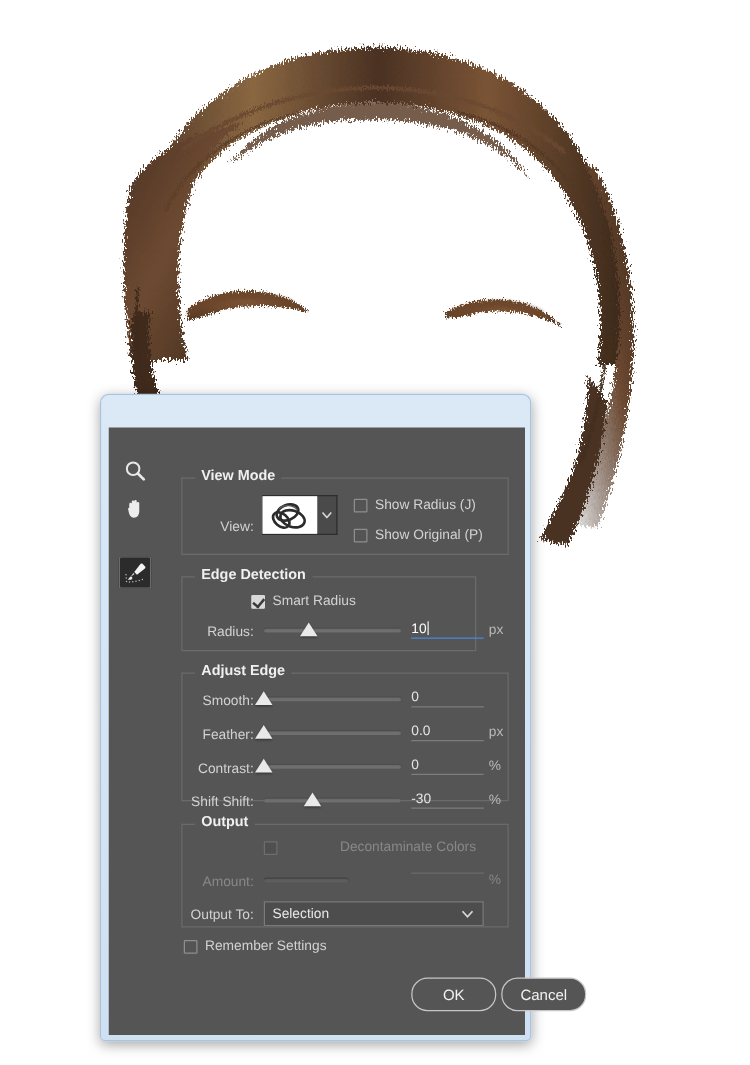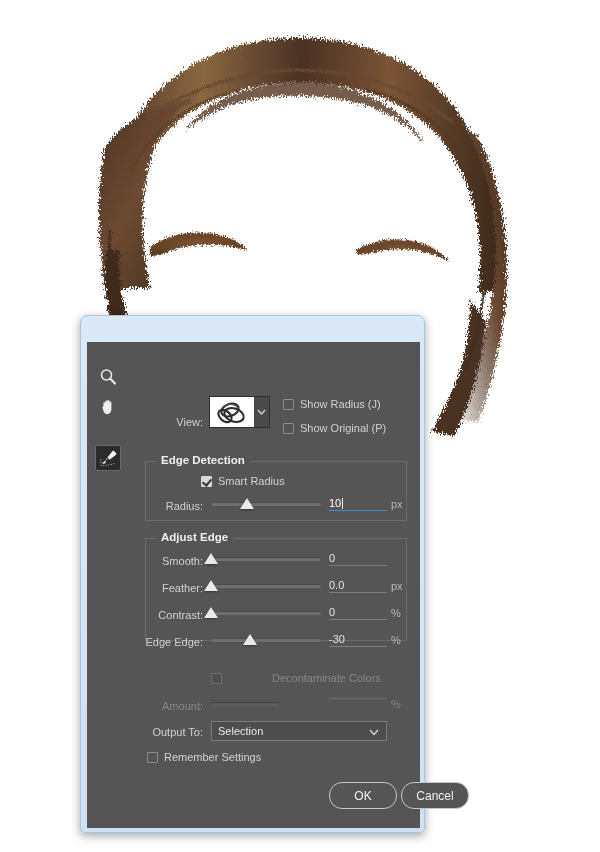--- a/index.html
+++ b/index.html
@@ -83,21 +83,21 @@
   }
   .group-title{
     position:absolute;top:-8px;left:10px;
     background:#555555;
     padding:0 5px;
     font-size:11.5px;font-weight:bold;color:#f0f0f0;
     white-space:nowrap;
   }
 
   #grp-view   {left:12px;top:40px;width:262px;height:62px;}
-  #grp-edge   {left:12px;top:119px;width:262px;height:60px;}
+  #grp-edge   {left:12px;top:119px;width:236px;height:60px;}
   #grp-adjust {left:12px;top:196px;width:262px;height:103px;}
   #grp-output {left:12px;top:317px;width:262px;height:83px;}
 
   .lbl{
     position:absolute;
     font-size:11px;color:#d2d2d2;
     text-align:right;
     white-space:nowrap;
   }
   .lbl.dim{color:#888888;}
@@ -324,20 +324,23 @@
               <circle cx="15.9" cy="15.6" r=".6"></circle>
             <circle cx="3.0" cy="14.4" r=".6"></circle>
               <circle cx="2.8" cy="11.8" r=".6"></circle>
           </g>
         </svg>
       </div>
     </div>
 
     <div class="content">
 
+      <div class="group" id="grp-view">
+        <div class="group-title">View Mode</div>
+      </div>
       <div class="lbl" style="left:30px;top:74px;width:40px;">View:</div>
       <div class="view-thumb" style="left:76px;top:54px;">
         <svg width="44" height="30" viewBox="0 0 44 30">
           <rect width="44" height="30" fill="#ffffff"></rect>
           <g fill="none" stroke="#2b2b2b" stroke-width="2.1">
             <ellipse cx="20" cy="13" rx="9" ry="6" transform="rotate(-22 20 13)"></ellipse>
             <ellipse cx="24" cy="18" rx="10" ry="6.5" transform="rotate(18 24 18)"></ellipse>
             <ellipse cx="15" cy="19" rx="7.5" ry="5" transform="rotate(40 15 19)"></ellipse>
           </g>
           <path d="M13 10 c5 -4 12 -3 15 1" stroke="#555" stroke-width="1.2" fill="none"></path>
@@ -389,28 +392,31 @@
       <div class="unit" style="left:258px;top:238px;">px</div>
 
       <div class="lbl" style="left:14px;top:267px;width:56px;">Contrast:</div>
       <div class="slider" style="left:78px;top:264px;width:110px;">
         <div class="track"></div>
         <div class="thumb" style="left: 0%;"></div>
       </div>
       <div class="numfield" style="left:196px;top:264px;width:58px;">0</div>
       <div class="unit" style="left:258px;top:265px;">%</div>
 
-      <div class="lbl" style="left:4px;top:294px;width:66px;">Edge Edge:</div>
+      <div class="lbl" style="left:4px;top:294px;width:66px;">Shift Shift:</div>
       <div class="slider" style="left:78px;top:291px;width:110px;">
         <div class="track"></div>
         <div class="thumb" style="left: 35%;"></div>
       </div>
       <div class="numfield" style="left:196px;top:291px;width:58px;">-30</div>
       <div class="unit" style="left:258px;top:292px;">%</div>
 
+      <div class="group" id="grp-output">
+        <div class="group-title">Output</div>
+      </div>
       <div class="cb dis" style="left:78px;top:331px;"></div>
       <div class="cb-lbl dim" style="left:95px;top:330px;">Decontaminate Colors</div>
 
       <div class="lbl dim" style="left:14px;top:358px;width:56px;">Amount:</div>
       <div class="slider" style="left:78px;top:355px;width:110px;">
         <div class="track dim" style="width: 62%;"></div>
       </div>
       <div class="numfield dim" style="left:196px;top:355px;width:58px;"></div>
       <div class="unit dim" style="left:258px;top:356px;">%</div>
 

